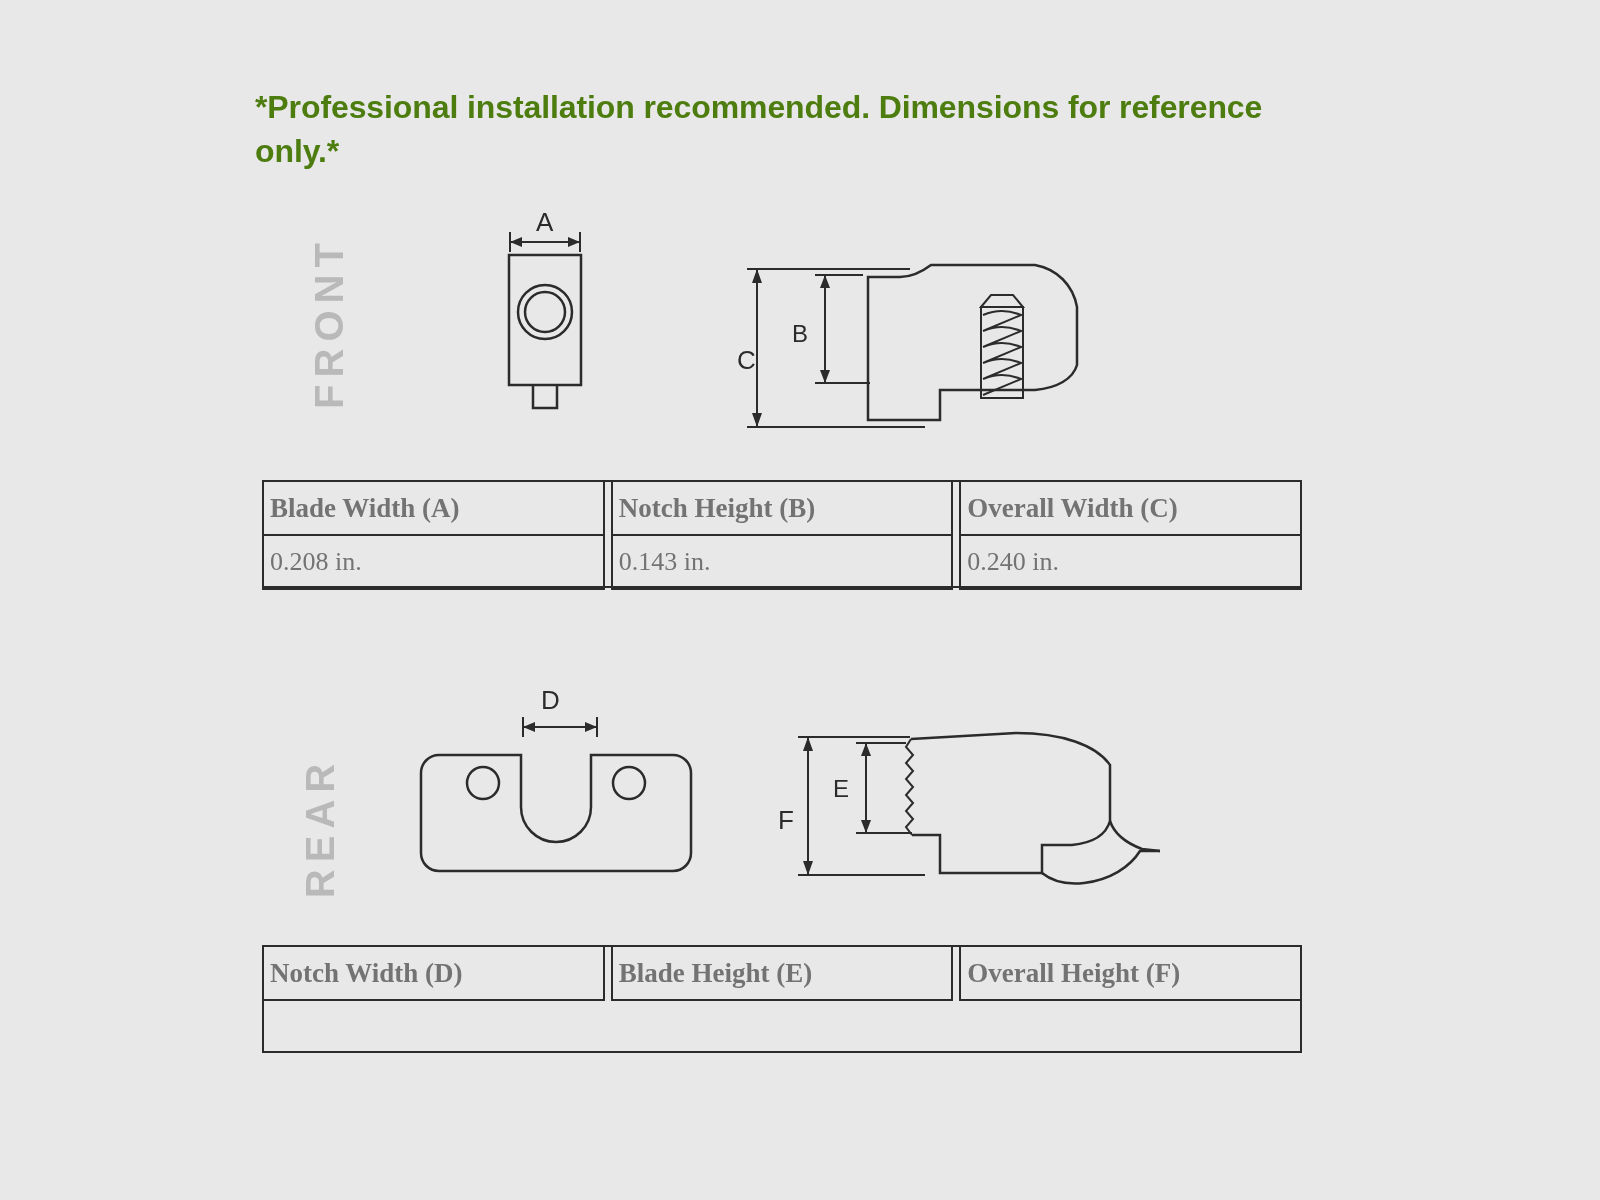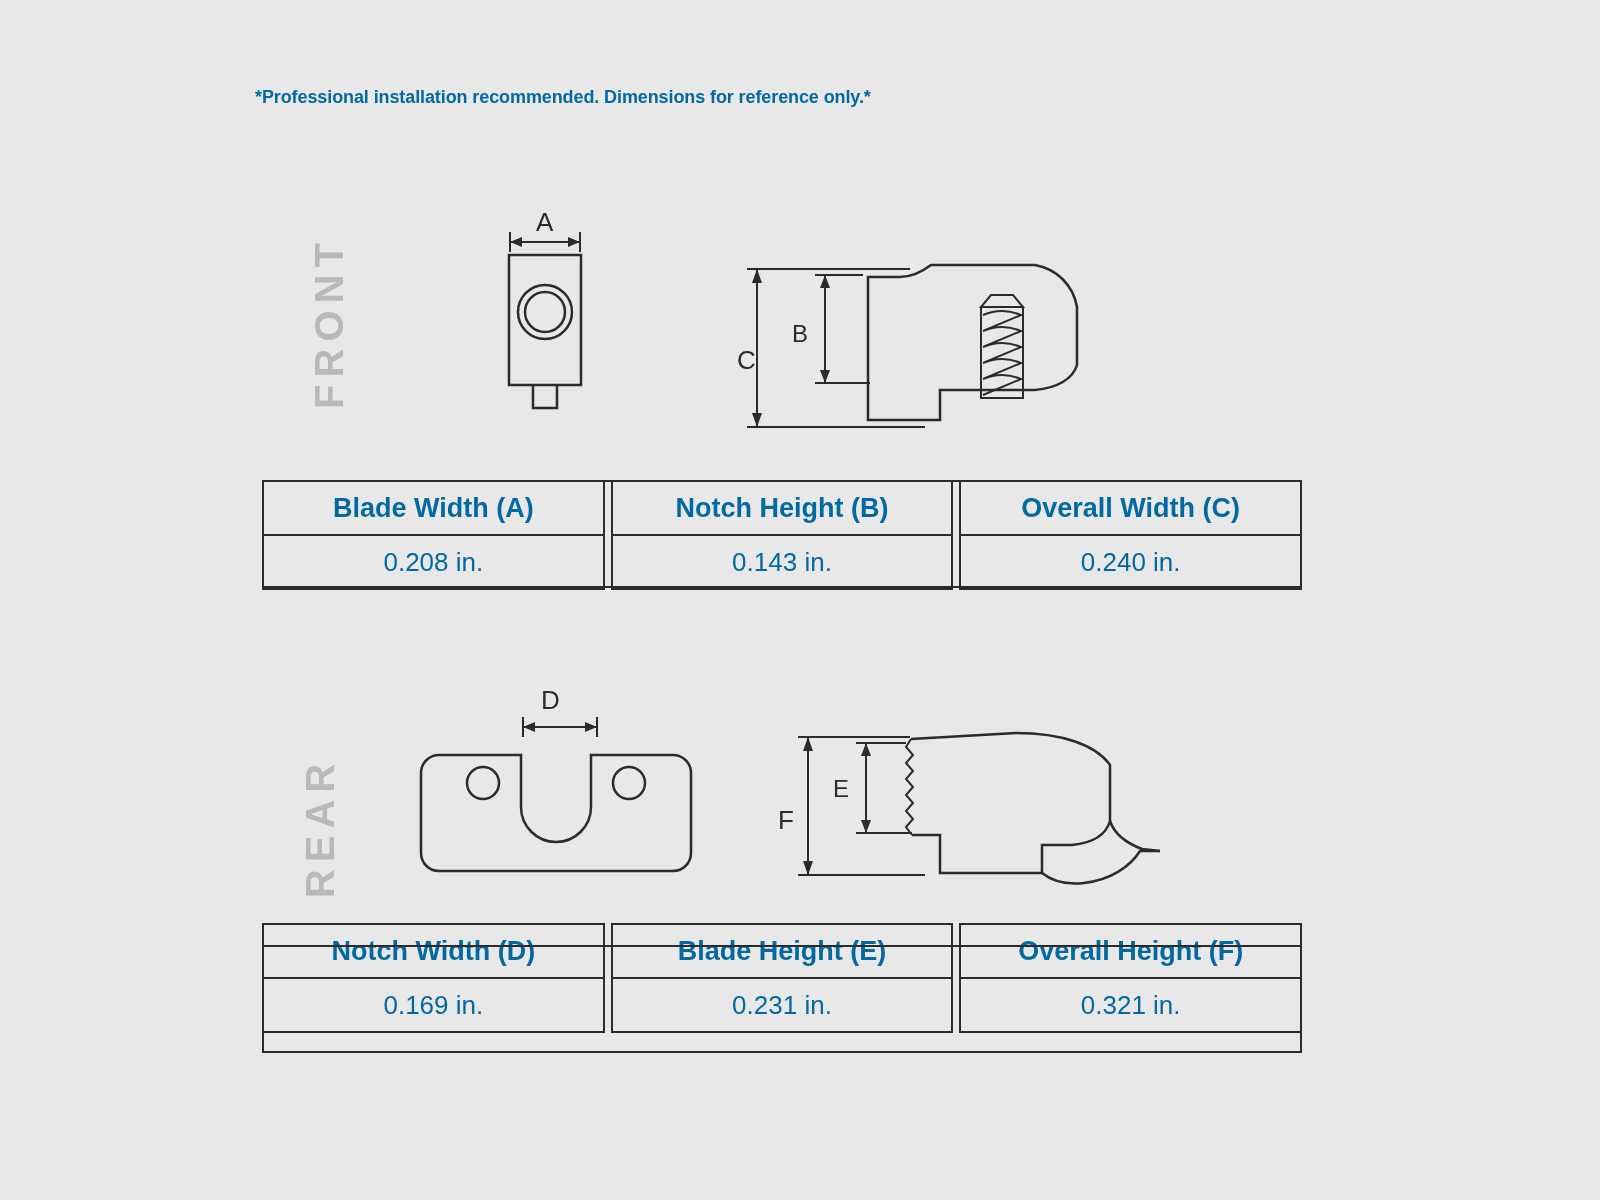--- a/index.html
+++ b/index.html
@@ -19,24 +19,24 @@
     position: absolute;
     left: 0; top: 0;
     width: 1600px;
     height: 1200px;
   }
   .note {
     position: absolute;
     left: 255px;
     top: 85px;
     width: 1030px;
-    font-size: 18px;
+    font-size: 32px;
     font-weight: bold;
     line-height: 1.38;
-    color: #0369a1;
+    color: #4d7c0f;
     letter-spacing: -0.1px;
   }
   .section-label {
     position: absolute;
     font-size: 40px;
     font-weight: bold;
     color: #b9b9b9;
     letter-spacing: 7px;
     transform-origin: center center;
     white-space: nowrap;
@@ -58,37 +58,38 @@
     display: block;
   }
   table.dim-table {
     position: absolute;
     border-collapse: collapse;
     table-layout: fixed;
     background: #e8e8e8;
   }
   table.dim-table td {
     border: 2px solid #2b2b2b;
-    text-align: center;
+    text-align: left;
     height: 52px;
     font-size: 26px;
-    color: #0369a1;
+    color: #737373;
     padding: 0 6px;
+    font-family: Liberation Serif, serif;
   }
   table.dim-table tr.header td {
     font-weight: bold;
     font-size: 27px;
   }
   table.dim-table .spacer {
     border: none;
     width: 6px;
     padding: 0;
   }
   #table-front { left: 262px; top: 480px; width: 1040px; }
-  #table-rear  { left: 262px; top: 923px; width: 1040px; }
+  #table-rear  { left: 262px; top: 945px; width: 1040px; }
   .outer-frame {
     position: absolute;
     border: 2px solid #2b2b2b;
     pointer-events: none;
   }
   #frame-front { left: 262px; top: 480px; width: 1036px; height: 104px; }
   #frame-rear  { left: 262px; top: 945px; width: 1036px; height: 104px; }
 </style>
 </head>
 <body>
@@ -220,24 +221,17 @@
 
   <table class="dim-table" id="table-rear">
     <tbody>
         <tr class="header">
       <td>Notch Width (D)</td>
       <td class="spacer"></td>
       <td>Blade Height (E)</td>
       <td class="spacer"></td>
       <td>Overall Height (F)</td>
     </tr>
-    <tr>
-      <td>0.169 in.</td>
-      <td class="spacer"></td>
-      <td>0.231 in.</td>
-      <td class="spacer"></td>
-      <td>0.321 in.</td>
-    </tr>
   </tbody>
     </table>
   <div class="outer-frame" id="frame-rear"></div>
 
 </div>
 
 </body></html>

